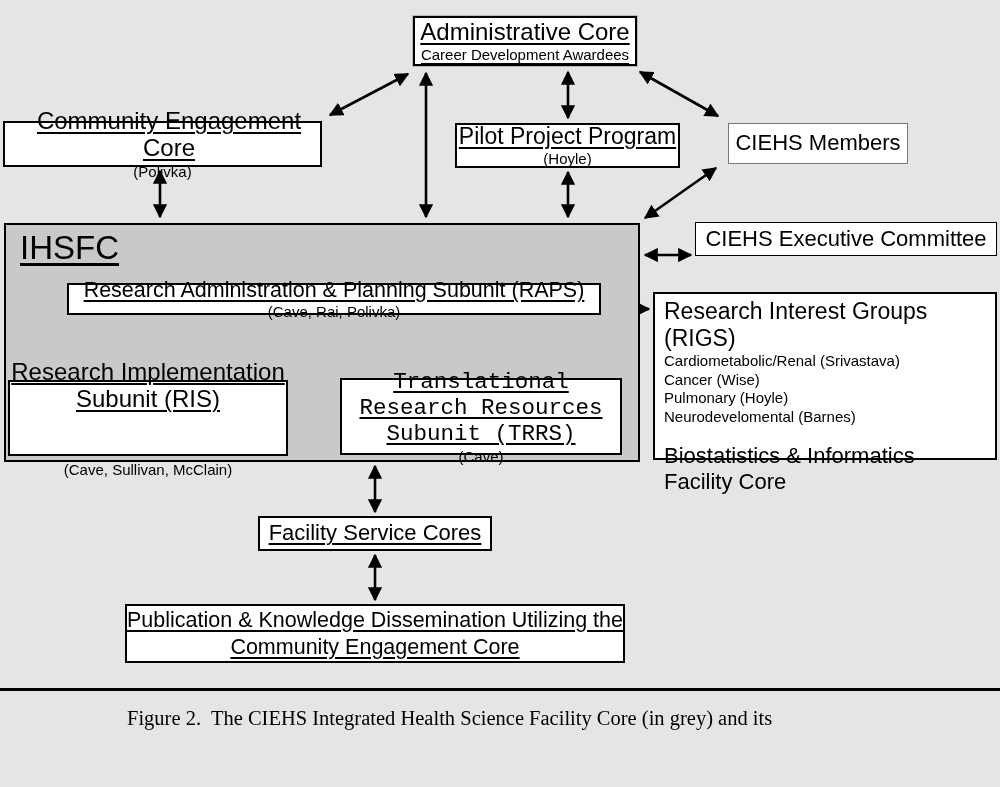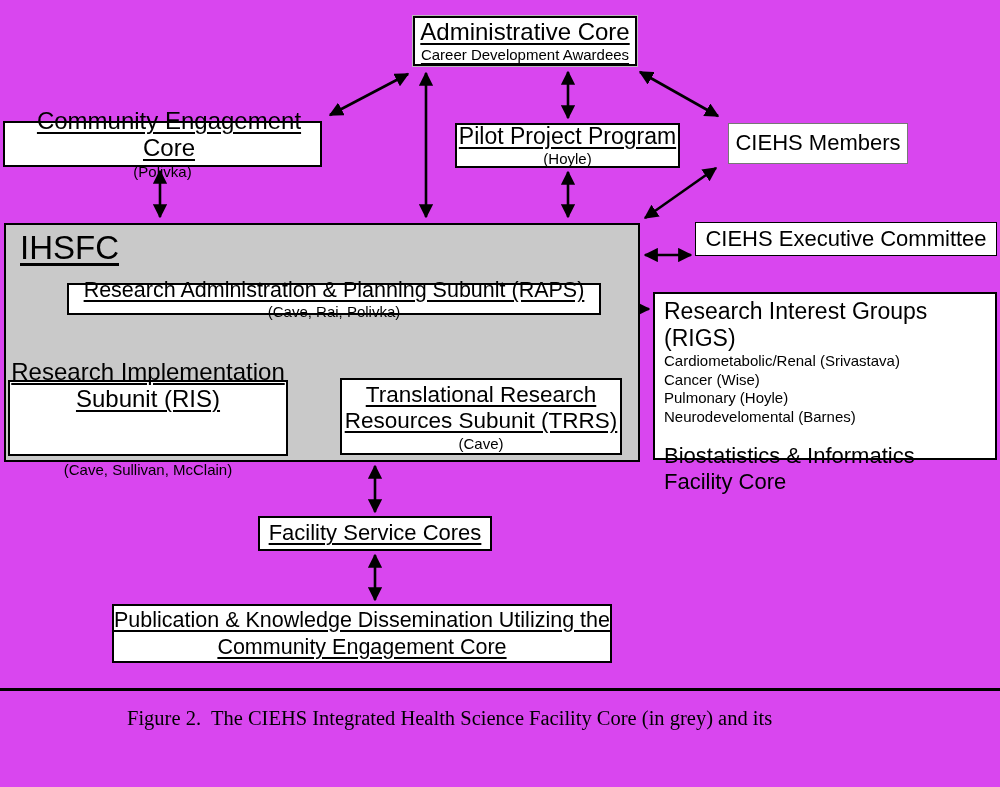--- a/index.html
+++ b/index.html
@@ -1,17 +1,17 @@
 <!DOCTYPE html>
 <html><head>
 <meta charset="utf-8">
 <style>
   html,body { margin:0; padding:0; background:#fff; }
   #stage {
-    position:relative; width:1000px; height:787px; background:#d946ef;
+    position:relative; width:1000px; height:787px; background:#e5e5e5;
     font-family:"Liberation Sans", sans-serif; color:#000; overflow:hidden;
   }
   #arrows { position:absolute; left:0; top:0; z-index:5; pointer-events:none; }
   .node {
     position:absolute; background:#ffffff; border:2px solid #000;
     display:flex; flex-direction:column; align-items:center; justify-content:center;
     text-align:center; box-sizing:border-box; z-index:10; line-height:1.12;
   }
   .u { text-decoration:underline; text-decoration-thickness:2px; text-underline-offset:3px; }
   .sub { font-size:15px; line-height:17px; margin-top:1px; }
@@ -29,34 +29,34 @@
   .ihsfc   { left:4px; top:223px; width:636px; height:239px; background:#c9c9c9;
              border:2px solid #000; position:absolute; z-index:6; box-sizing:border-box; }
   .ihsfc-label { position:absolute; left:14px; top:4px; font-size:33px;
              text-decoration:underline; text-decoration-thickness:2.5px; text-underline-offset:4px; }
 
   .raps    { left:67px;  top:283px; width:534px; height:32px; }
   .raps .t { font-size:21.5px; }
   .ris     { left:8px;   top:380px; width:280px; height:76px;gap:48px; }
   .ris .t  { font-size:24px; line-height:27px; }
   .trrs    { left:340px; top:378px; width:282px; height:77px; }
-  .trrs .t { font-size:22.5px; line-height:26px; }
+  .trrs .t { font-size:22.5px; line-height:26px;font-family:Liberation Mono, monospace; }
 
   .exec    { left:695px; top:222px; width:302px; height:34px; border-width:1.5px; }
   .exec .t { font-size:22px; }
 
   .rigs    { left:653px; top:292px; width:344px; height:168px; align-items:flex-start;
              justify-content:flex-start; text-align:left; padding:4px 6px 12px 9px; }
   .rigs-title { font-size:23px; line-height:27px; }
   .rigs-group { font-size:15px; line-height:18.5px; }
   .rigs-footer { font-size:22px; line-height:26px; margin-top:17px; }
 
   .fsc     { left:258px; top:516px; width:234px; height:35px; }
   .fsc .t  { font-size:22px; }
-  .pub     { left:112px; top:604px; width:500px; height:59px; }
+  .pub     { left:125px; top:604px; width:500px; height:59px; }
   .pub .t  { font-size:21.5px; line-height:27px; }
 
   .rule    { position:absolute; left:0; top:688px; width:1000px; height:2.5px; background:#000; z-index:4; }
   .caption { position:absolute; left:113px; top:702px; width:660px;
              font-family:"Liberation Serif", serif; font-size:20.5px; line-height:32px; z-index:4; }
   .caption div { white-space:pre;margin-left:14px; }
 </style>
 </head>
 <body>
 

